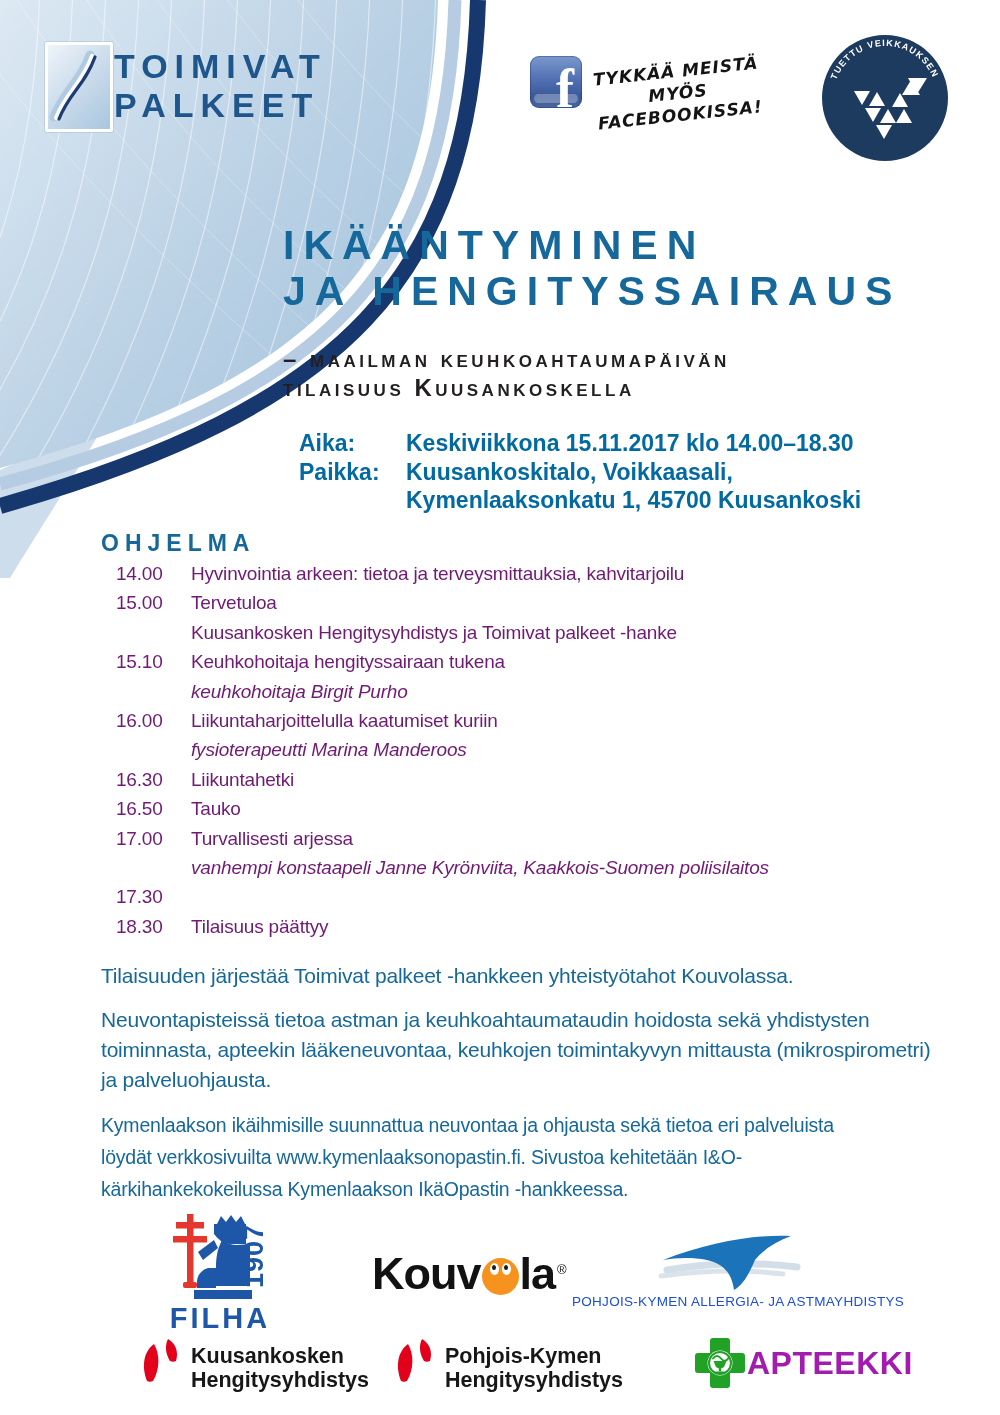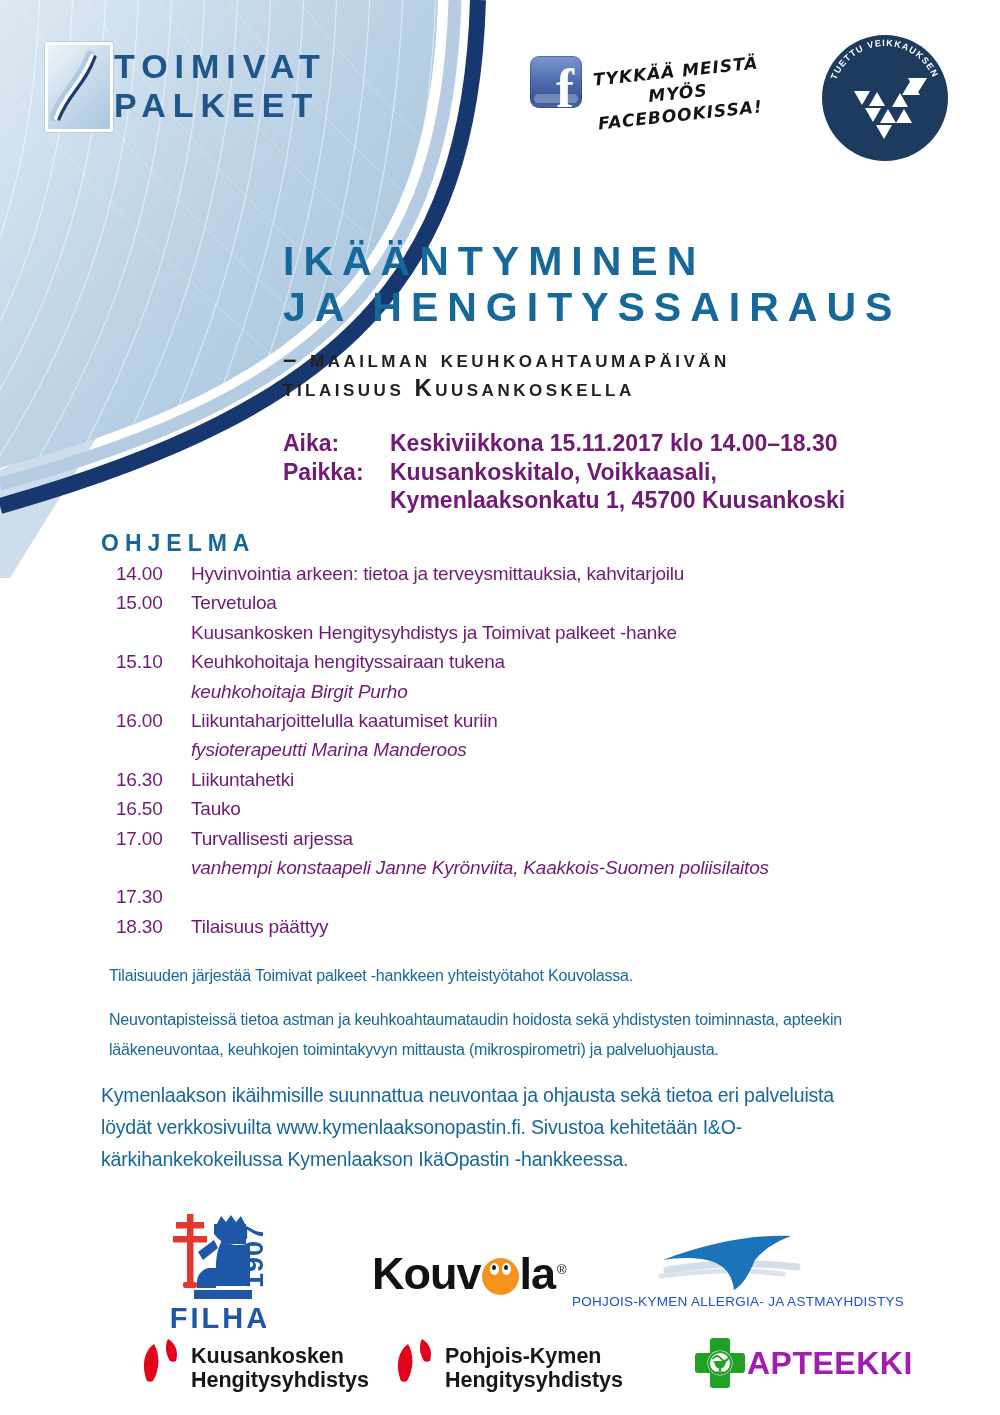--- a/index.html
+++ b/index.html
@@ -31,51 +31,51 @@
     font-family:"Liberation Serif",serif;
   }
   .fb-note{
     position:absolute;left:588px;top:60px;width:180px;text-align:center;
     transform:rotate(-6deg);font-size:17px;line-height:22px;letter-spacing:1px;
     color:#141414;font-style:italic;font-weight:bold;font-family:"DejaVu Sans",sans-serif;
   }
   .veikkaus-svg{position:absolute;left:820px;top:33px;}
   
   .title{
-    position:absolute;left:283px;top:238px;
+    position:absolute;left:283px;top:222px;
     font-size:41px;font-weight:bold;letter-spacing:9px;line-height:46px;color:#16689b;
   }
   .subtitle{
     position:absolute;left:283px;top:344px;
     font-size:24px;font-weight:bold;letter-spacing:3.5px;line-height:29px;color:#231f20;
     font-variant:small-caps;
   }
   
   .details{
-    position:absolute;left:283px;top:429px;
-    font-size:23px;font-weight:bold;line-height:28.5px;color:#701a75;
+    position:absolute;left:299px;top:429px;
+    font-size:23px;font-weight:bold;line-height:28.5px;color:#0369a1;
   }
   .details .row{display:flex;}
   .details .lbl{width:107px;flex:0 0 107px;}
   
   .ohjelma{
     position:absolute;left:101px;top:530px;
     font-size:23px;font-weight:bold;letter-spacing:6px;color:#16689b;
   }
   .program{
     position:absolute;left:116px;top:559px;width:860px;
     font-size:19px;line-height:29.4px;letter-spacing:-0.2px;color:#701a75;
   }
   .program .p-row{display:flex;}
   .program .p-time{flex:0 0 75px;}
   .program .p-extra{margin-left:75px;}
   .program .speaker{font-style:italic;}
   
   .paras{position:absolute;left:101px;top:961px;color:#16689b;}
-  .paras .p-big{width:830px;font-size:16px;line-height:30px;letter-spacing:-0.2px;margin:0 0 14px 8px;}
+  .paras .p-big{width:830px;font-size:21px;line-height:30px;letter-spacing:-0.2px;margin:0 0 14px 0;}
   .paras .p-small{width:755px;font-size:19.5px;line-height:32px;letter-spacing:-0.2px;margin:6px 0 0 0;}
   
   .filha{position:absolute;left:166px;top:1210px;}
   .kouvola{position:absolute;left:372px;top:1246px;font-size:45px;font-weight:bold;color:#121212;
     letter-spacing:-1px;display:flex;align-items:flex-end;line-height:48px;}
   .k-face{position:relative;display:inline-block;width:37px;height:37px;border-radius:50%;
     background:#f6921e;margin:0 1px 3px 1px;}
   .k-face .eye{position:absolute;top:5px;width:9px;height:12px;border-radius:50%;background:#ffffff;}
   .k-face .eye.l{left:8px;} .k-face .eye.r{left:20px;}
   .k-face .eye::after{content:"";position:absolute;left:2.5px;top:1.5px;width:4px;height:5px;

